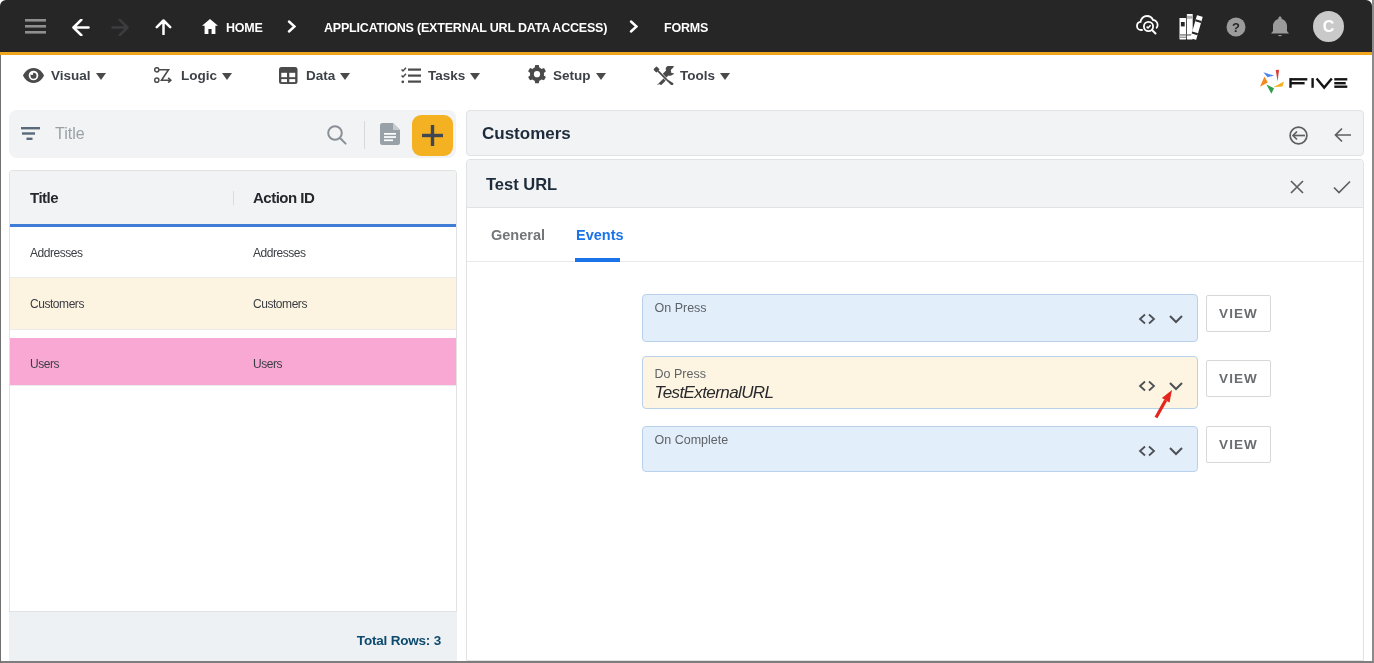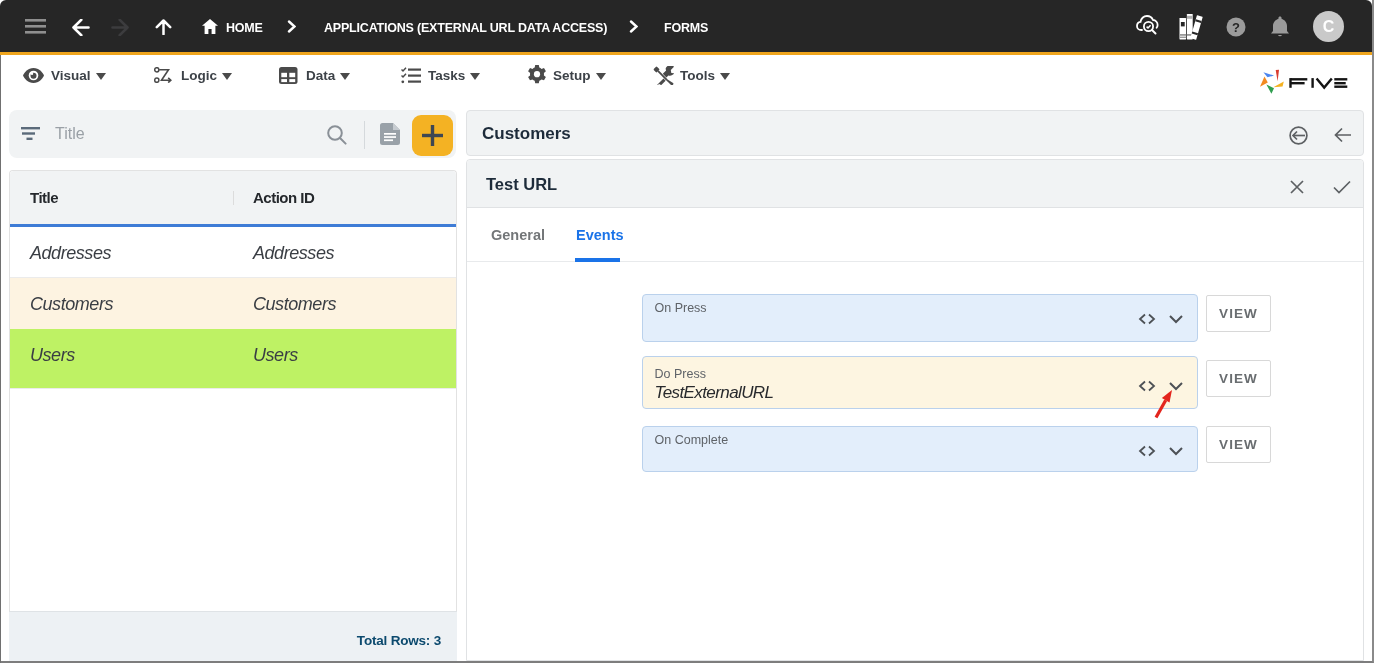--- a/index.html
+++ b/index.html
@@ -13,21 +13,21 @@
   
   .menuitem { position:absolute; top:55px; height:40px; display:flex; align-items:center; color:#3d4248; font-weight:bold; font-size:13.5px;text-align:right; }
   .menuitem svg { display:block; }
   .caret { width:0; height:0; border-left:5.5px solid transparent; border-right:5.5px solid transparent; border-top:7px solid #4a4a4a; margin-left:5px; margin-top:2px; }
   
   #searchbox { position:absolute; left:9px; top:110px; width:447px; height:48px; background:#f1f3f4; border-radius:8px; }
   #lefttable { position:absolute; left:9px; top:170px; width:448px; height:441px; background:#fff; border:1px solid #e2e2e2; border-bottom:none; border-radius:4px 4px 0 0; }
   #thead { position:absolute; left:0; top:0; width:446px; height:56px; background:#f1f3f4; border-radius:4px 4px 0 0; border-bottom:3.5px solid #3e7cd6; }
   .th { position:absolute; top:0; height:52px; display:flex; align-items:center; font-weight:bold; font-size:15px; letter-spacing:-0.5px; color:#25282c; }
   .row { position:absolute; left:0; width:446px; border-bottom:1px solid #ebebeb; }
-  .cell { position:absolute; top:0; height:52px; display:flex; align-items:center; font-size:18px; letter-spacing:-0.45px; color:#3a3e44;font-style:italic; }
+  .cell { position:absolute; top:0; height:52px; display:flex; align-items:center; font-size:12px; letter-spacing:-0.45px; color:#3a3e44; }
   #totalbar { position:absolute; left:9px; top:611px; width:448px; height:50px; background:#edf1f4; border-top:1px solid #dfe3e6; }
   
   .rhead { position:absolute; left:466px; width:898px; background:#f1f3f4; border:1px solid #e0e2e4; border-radius:4px; }
   .rheadtxt { font-weight:bold; font-size:16.5px; color:#1d2b3a; position:absolute; }
   #card { position:absolute; left:466px; top:159px; width:898px; height:502px; background:#fff; border:1px solid #e0e2e4; border-radius:4px 4px 0 0; }
   #cardhead { position:absolute; left:0; top:0; width:896px; height:48px; background:#f1f3f4; border-bottom:1px solid #e0e2e4; border-radius:4px 4px 0 0; }
   #tabrow { position:absolute; left:0; top:48px; width:896px; height:54px; border-bottom:1px solid #e8eaec; }
   .tab { position:absolute; top:0; height:54px; display:flex; align-items:center; font-weight:bold; font-size:14.5px; }
   #tabline { position:absolute; left:108px; top:50px; width:45px; height:4px; background:#1a73e8; }
   .field { position:absolute; border:1px solid #bad1ec; border-radius:4px; }
@@ -226,21 +226,21 @@
     <div class="th" style="left:243px">Action ID</div>
   </div>
   <div class="row" style="top:56px;background:#fff;height:51.4px;">
     <div class="cell" style="left:20px">Addresses</div>
     <div class="cell" style="left:243px">Addresses</div>
   </div>
   <div class="row" style="top:107.4px;background:#fdf3e1;height:52px;">
     <div class="cell" style="left:20px">Customers</div>
     <div class="cell" style="left:243px">Customers</div>
   </div>
-  <div class="row" style="top:158px;background:#bef264;height:60px;">
+  <div class="row" style="top:167px;background:#f9a8d4;height:48px;">
     <div class="cell" style="left:20px">Users</div>
     <div class="cell" style="left:243px">Users</div>
   </div>
 </div>
 
 <div id="totalbar">
   <div class="abs" style="right:933px;top:611px;"></div>
   <div style="position:absolute;right:16px;top:4px;height:48px;display:flex;align-items:center;font-weight:bold;font-size:13.5px;letter-spacing:-0.2px;color:#0c4a6e;">Total Rows: 3</div>
 </div>
 

